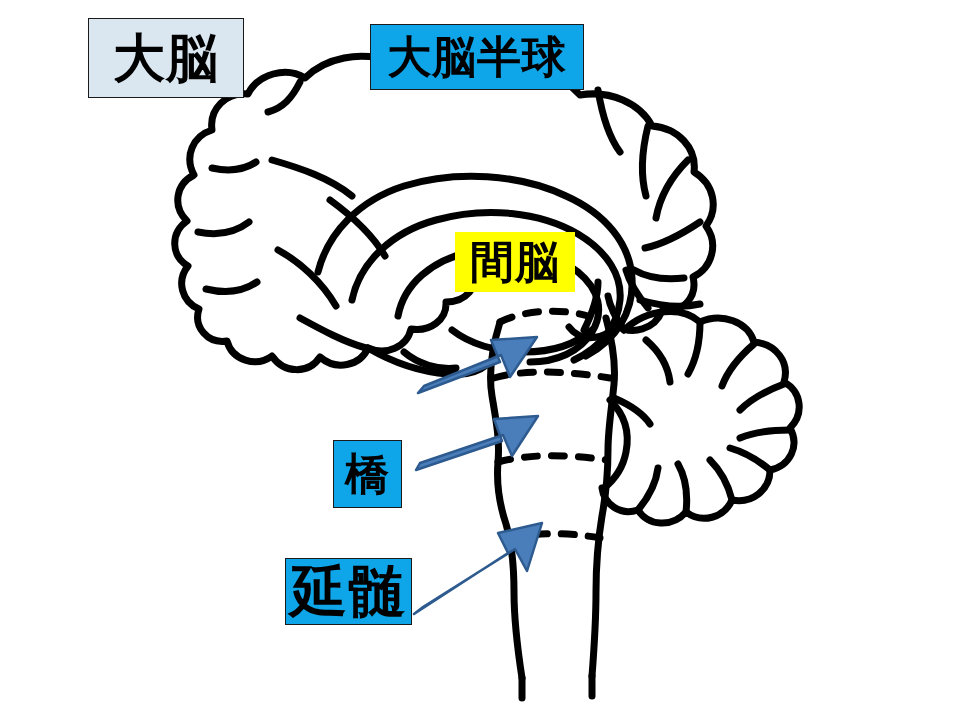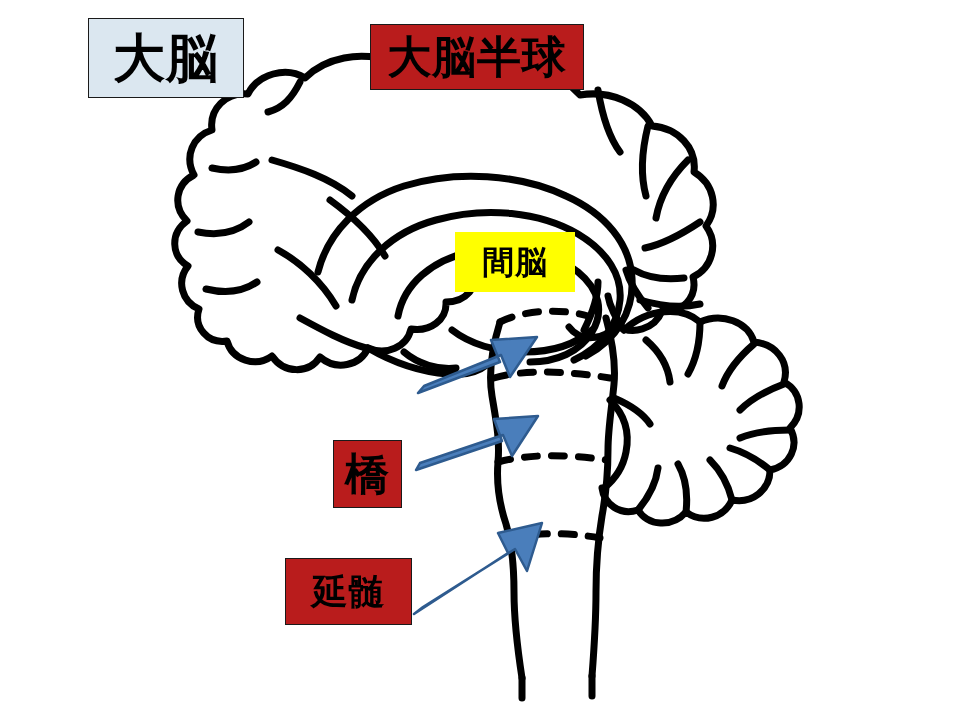--- a/index.html
+++ b/index.html
@@ -39,21 +39,21 @@
     letter-spacing: 0.02em;
     line-height: 1;
     white-space: nowrap;
     font-family: "DejaVu Sans", "Liberation Sans", sans-serif;
   }
   .lb-blue {
     background: #dbe7f0;
     border: 1.5px solid #1a1a1a;
   }
   .lb-peach {
-    background: #b91c1c;
+    background: #0ea5e9;
     border: 1.5px solid #1a1a1a;
   }
   .lb-yellow {
     background: #ffff00;
     border: none;
   }
 </style>
 </head>
 <body>
 
@@ -219,27 +219,27 @@
   </svg>
 
   <div class="label-box lb-blue" style="left:88px; top:18px; width:156px; height:80px; font-size:52px;">
     <span>大脳</span>
   </div>
 
   <div class="label-box lb-peach" style="left:370px; top:24px; width:214px; height:66px; font-size:44px;">
     <span>大脳半球</span>
   </div>
 
-  <div class="label-box lb-yellow" style="left:455px; top:232px; width:120px; height:60px; font-size:32px;">
+  <div class="label-box lb-yellow" style="left:455px; top:232px; width:120px; height:60px; font-size:44px;">
     <span>間脳</span>
   </div>
 
 
 
   <div class="label-box lb-peach" style="left:333px; top:440px; width:69px; height:68px; font-size:44px;">
     <span>橋</span>
   </div>
 
-  <div class="label-box lb-peach" style="left:285px; top:558px; width:127px; height:67px; font-size:36px;">
+  <div class="label-box lb-peach" style="left:285px; top:558px; width:127px; height:67px; font-size:57px;">
     <span>延髄</span>
   </div>
 
 </div>
 
 </body></html>

